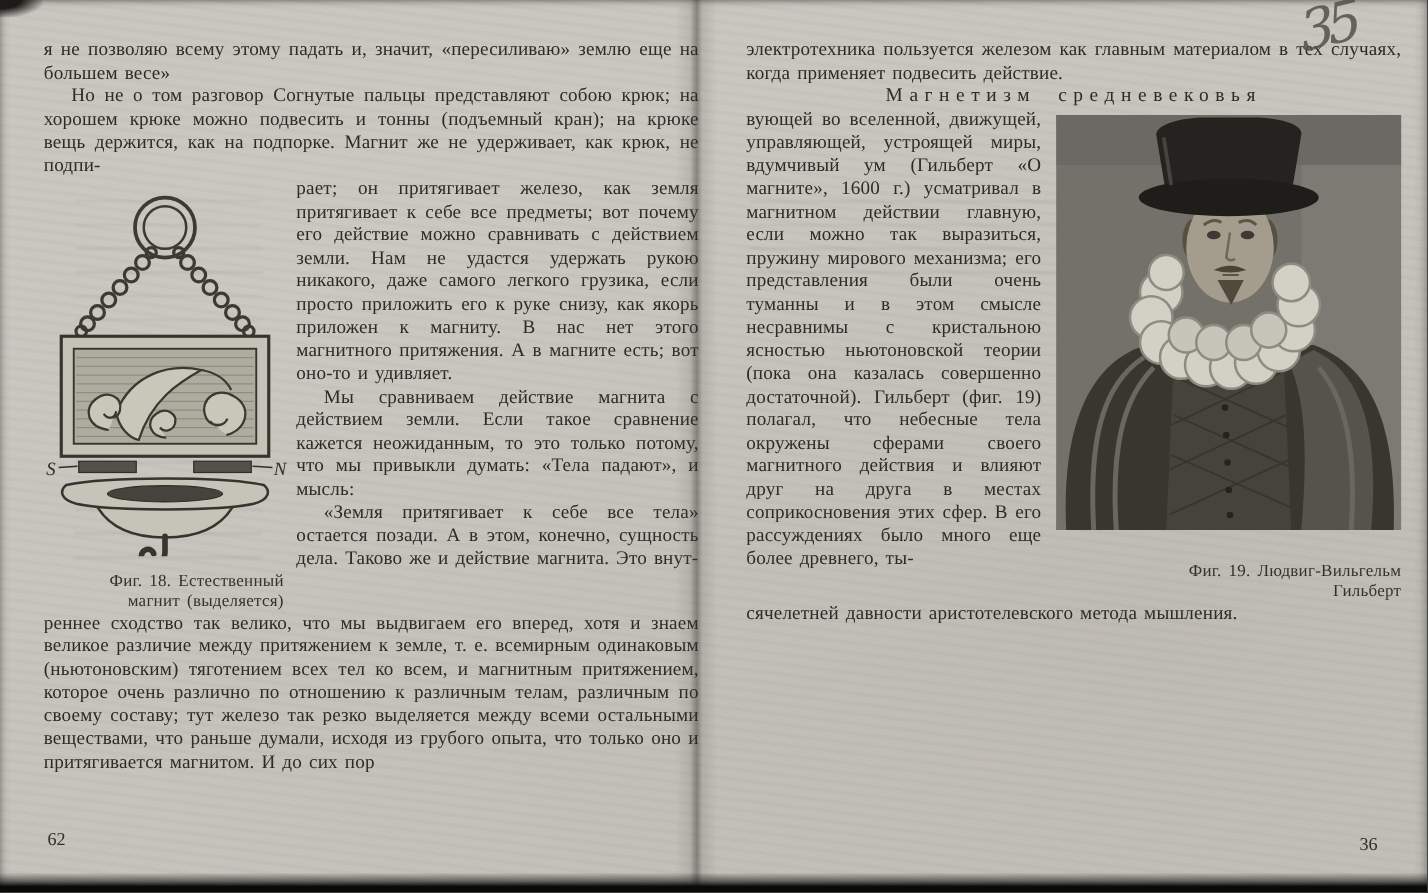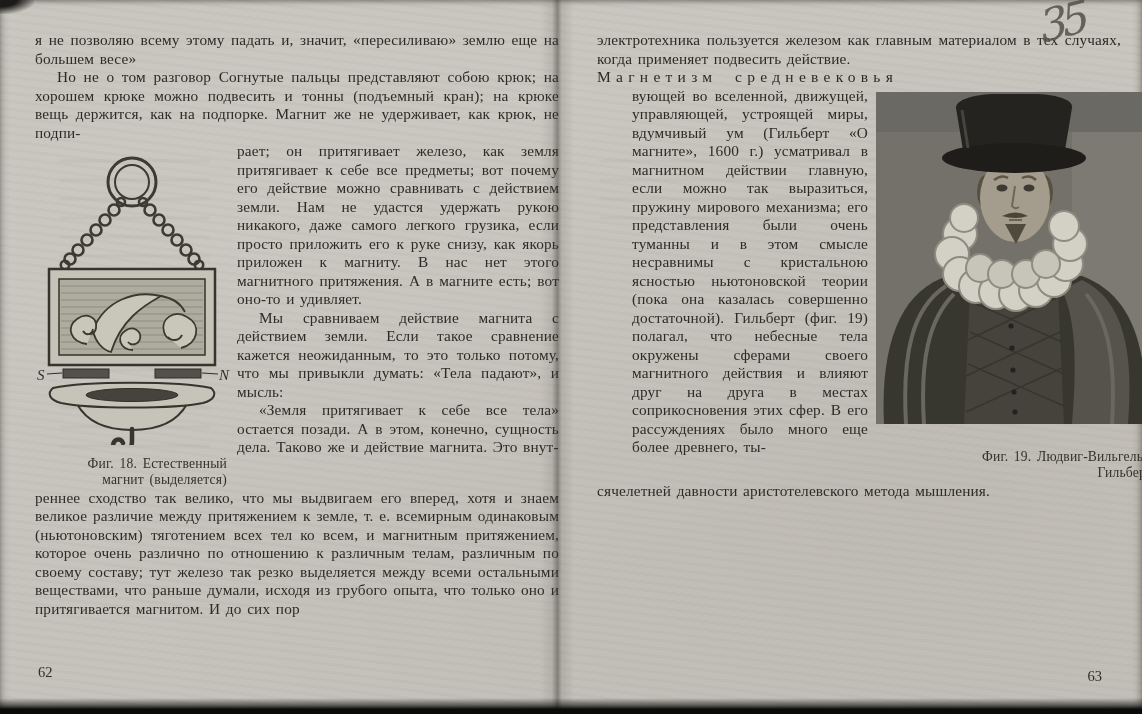--- a/index.html
+++ b/index.html
@@ -32,32 +32,32 @@
   
   .page{position:absolute;color:#2c2b25;font-size:15.3px;line-height:18.5px;
     letter-spacing:0.15px;word-spacing:1.6px;text-align:justify;}
   .page p{margin:0;}
   .page p.ind{text-indent:22px;}
   .page-left{left:35px;top:31px;width:524px;}
   .page-right{left:597px;top:31px;width:524px;}
   .row{display:flex;align-items:flex-start;}
   .figcell{flex:0 0 202px;}
   .colcell{flex:1 1 auto;}
-  .colcell-r{flex:0 0 236px;margin-left:35px;}
+  .colcell-r{flex:0 0 236px;}
   .figcell-r{flex:1 1 auto;display:flex;flex-direction:column;align-items:flex-end;padding-left:8px;}
   figure{margin:0;}
   .fig18{padding-top:8px;}
   .figcap{font-size:13.6px;line-height:16.5px;text-align:right;color:#333129;
     letter-spacing:0.2px;word-spacing:2px;}
   .figcap span{display:block;}
   .fig18 .figcap{width:192px;margin-top:6px;}
   .fig19{padding-top:5px;}
   .fig19 .figcap{width:276px;margin-top:25px;}
   .portrait-wrap{width:276px;height:332px;box-shadow:inset 0 0 14px rgba(20,19,16,0.55);}
-  .heading{text-align:left;font-size:15.5px;letter-spacing:0.34em;word-spacing:0.55em;
+  .heading{text-align:center;font-size:15.5px;letter-spacing:0.34em;word-spacing:0.55em;
     margin:13px 0 11px 0;color:#2c2b25;white-space:nowrap;text-indent:0 !important;}
   .pagenum{position:absolute;font-size:14.5px;color:#2f2e28;}
   .pagenum-left{left:38px;top:664px;}
   .pagenum-right{right:40px;top:668px;}
   .pencil{position:absolute;left:1040px;top:-4px;font-size:44px;font-style:italic;
     font-family:"DejaVu Serif",serif;color:rgba(82,80,73,0.85);
     transform:rotate(-14deg) skewX(-6deg);letter-spacing:-6px;}
 </style>
 </head>
 <body>
@@ -229,20 +229,20 @@
           </div>
           <figcaption class="figcap">
             <span>Фиг. 19. Людвиг-Вильгельм</span>
             <span>Гильберт</span>
           </figcaption>
         </figure>
       </div>
     </div>
     <p>сячелетней давности аристотелевского метода мышления.</p>
   </div>
-  <div class="pagenum pagenum-right">63</div>
+  <div class="pagenum pagenum-right">36</div>
 
   <div class="pencil">35</div>
 
   <div class="spine"></div>
   <div class="corner-tl"></div>
   <div class="edge-bottom"></div>
 </div>
 
 </body></html>

